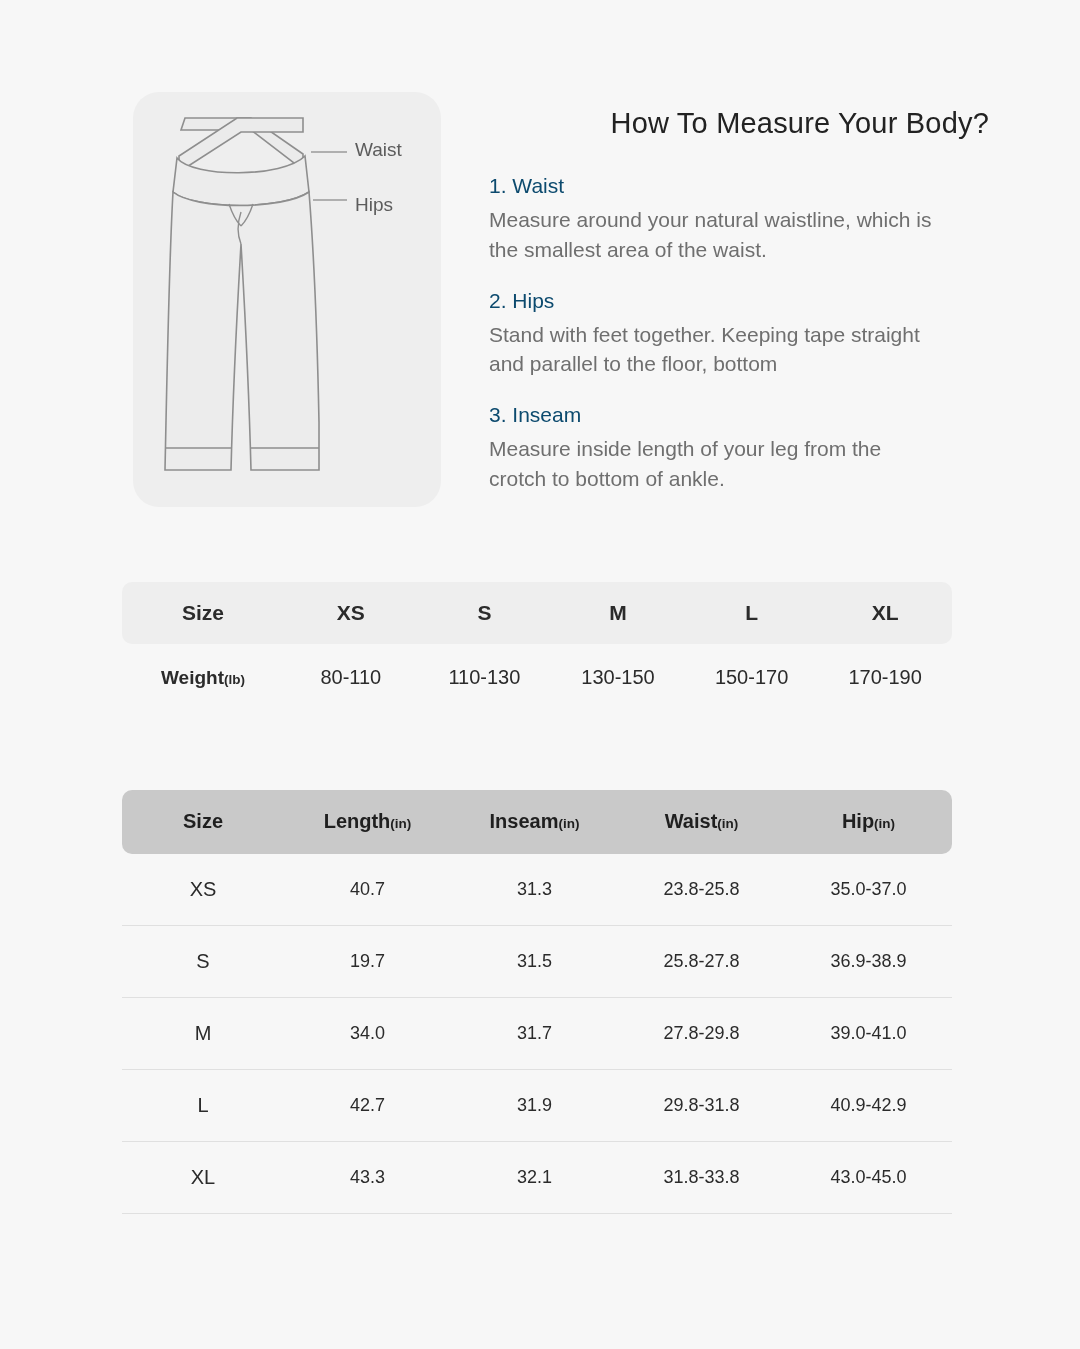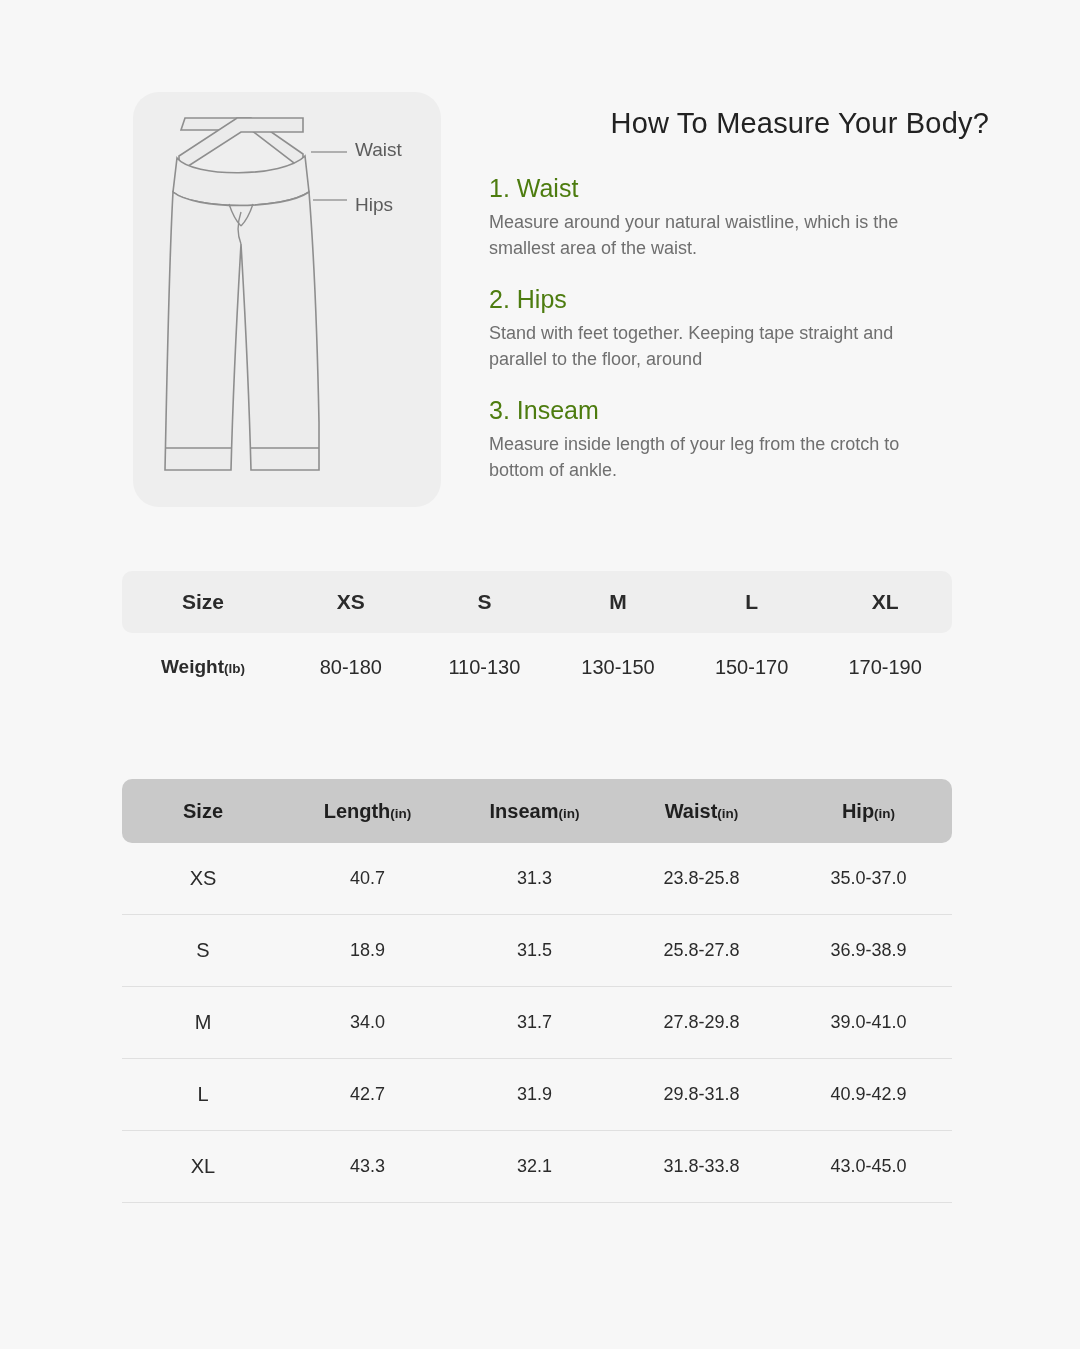--- a/index.html
+++ b/index.html
@@ -48,27 +48,27 @@
     font-weight: 400;
     letter-spacing: 0.2px;
     color: #222;
     margin: 0 0 34px 0;
     text-align: right;
   }
   .step {
     margin-bottom: 24px;
   }
   .step-head {
-    font-size: 25px;
+    font-size: 21px;
     font-weight: 400;
-    color: #4d7c0f;
+    color: #0c4a6e;
     margin-bottom: 7px;
   }
   .step-body {
-    font-size: 18px;
+    font-size: 21px;
     line-height: 1.42;
     color: #6f6f6f;
     max-width: 450px;
   }
 
   
   .weight-table {
     margin: 64px 122px 0 122px;
     width: 830px;
   }
@@ -170,42 +170,42 @@
     <div class="measure-text">
       <h1 class="measure-title">How To Measure Your Body?</h1>
 
       <div class="step">
         <div class="step-head">1. Waist</div>
         <div class="step-body">Measure around your natural waistline, which is the smallest area of the waist.</div>
       </div>
 
       <div class="step">
         <div class="step-head">2. Hips</div>
-        <div class="step-body">Stand with feet together. Keeping tape straight and parallel to the floor, around</div>
+        <div class="step-body">Stand with feet together. Keeping tape straight and parallel to the floor, bottom</div>
       </div>
 
       <div class="step">
         <div class="step-head">3. Inseam</div>
         <div class="step-body">Measure inside length of your leg from the crotch to bottom of ankle.</div>
       </div>
     </div>
   </div>
 
   <div class="weight-table">
     <div class="wt-head">
       <div class="wt-cell c0">Size</div>
       <div class="wt-cell cx">XS</div>
       <div class="wt-cell cx">S</div>
       <div class="wt-cell cx">M</div>
       <div class="wt-cell cx">L</div>
       <div class="wt-cell cx">XL</div>
     </div>
     <div class="wt-body">
       <div class="wt-cell c0 label"><span>Weight</span><span class="unit">(lb)</span></div>
-      <div class="wt-cell cx">80-180</div>
+      <div class="wt-cell cx">80-110</div>
       <div class="wt-cell cx">110-130</div>
       <div class="wt-cell cx">130-150</div>
       <div class="wt-cell cx">150-170</div>
       <div class="wt-cell cx">170-190</div>
     </div>
   </div>
 
   <div class="size-table">
     <div class="st-head">
       <div class="st-cell c0"><span>Size</span><span class="unit"></span></div>
@@ -217,21 +217,21 @@
 
     <div class="st-row">
       <div class="st-cell c0">XS</div>
       <div class="st-cell cx">40.7</div>
       <div class="st-cell cx">31.3</div>
       <div class="st-cell cx">23.8-25.8</div>
       <div class="st-cell cx">35.0-37.0</div>
     </div>
     <div class="st-row">
       <div class="st-cell c0">S</div>
-      <div class="st-cell cx">18.9</div>
+      <div class="st-cell cx">19.7</div>
       <div class="st-cell cx">31.5</div>
       <div class="st-cell cx">25.8-27.8</div>
       <div class="st-cell cx">36.9-38.9</div>
     </div>
     <div class="st-row">
       <div class="st-cell c0">M</div>
       <div class="st-cell cx">34.0</div>
       <div class="st-cell cx">31.7</div>
       <div class="st-cell cx">27.8-29.8</div>
       <div class="st-cell cx">39.0-41.0</div>

